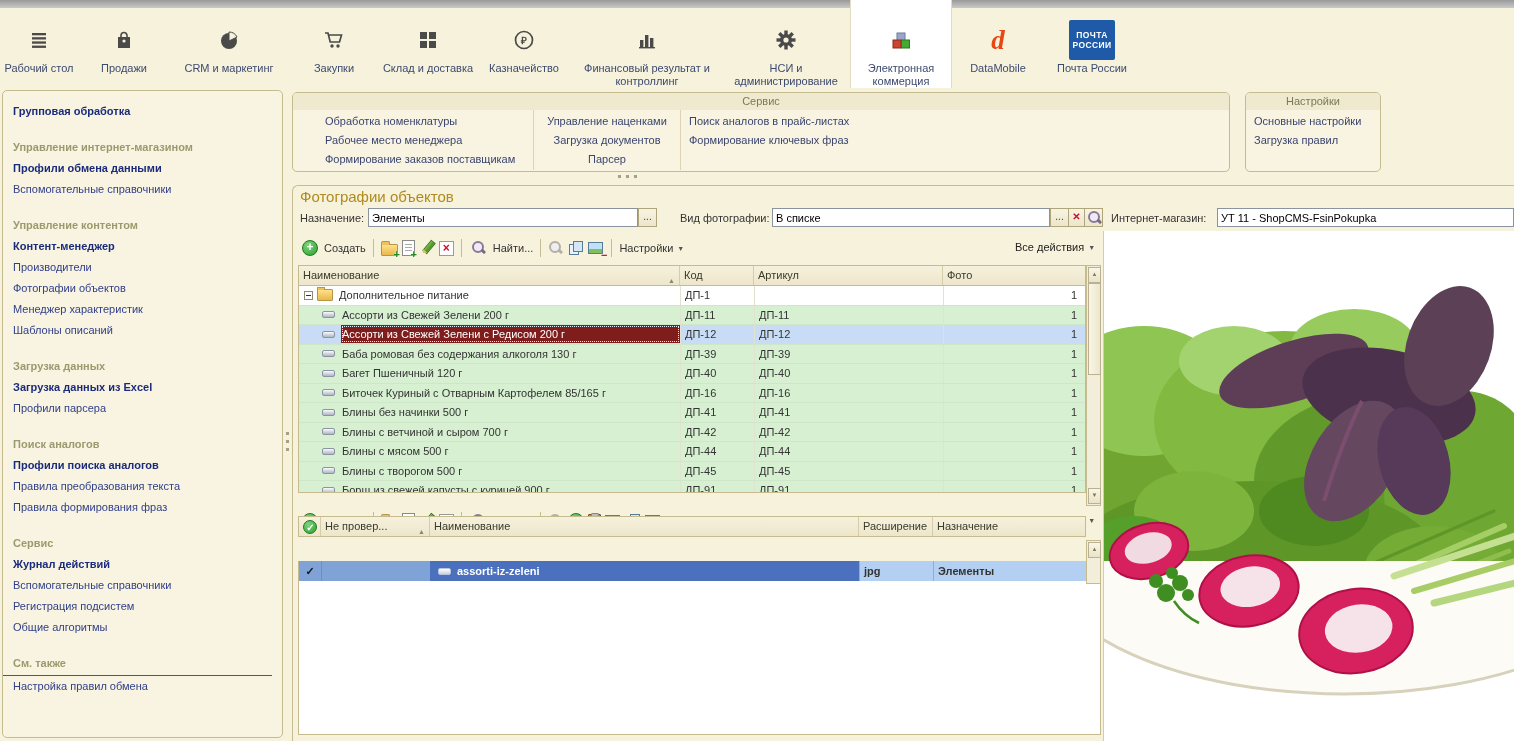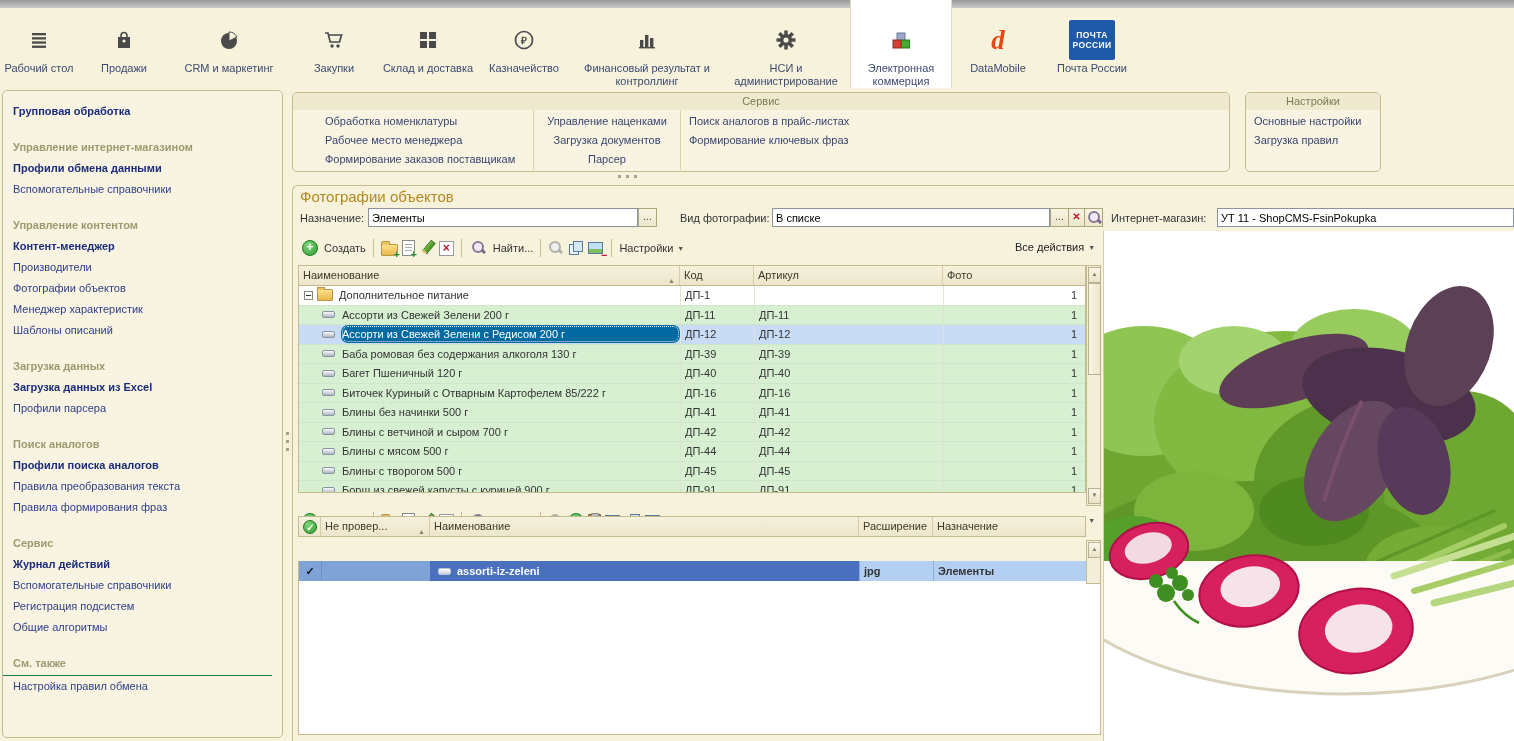--- a/index.html
+++ b/index.html
@@ -116,21 +116,21 @@
   .trow.green{background:#D7F0D2;}
   .c-name{width:381px;display:flex;align-items:center;padding-left:3px;}
   .c-name .indent{width:20px;flex:none;}
   .c-name .txt{flex:1;line-height:18px;padding-left:1px;}
   .c-code{width:74px;line-height:19px;padding:0 4px;border-left:1px solid #E2E2D2;}
   .c-art{width:189px;line-height:19px;padding:0 4px;border-left:1px solid #E2E2D2;}
   .c-photo{flex:1;line-height:19px;padding:0 8px;text-align:right;border-left:1px solid #E2E2D2;}
   .trow.folder .expander{display:inline-block;}
   .trow.folder .row-folder-ic{display:inline-block;}
   .trow.selected{background:#C9DCF6;}
-  .trow.selected .c-name .txt{background:#0369a1;color:#fff;outline:1px dotted #E8EEF8;outline-offset:-2px;border-radius:7px;}
+  .trow.selected .c-name .txt{background:#7f1d1d;color:#fff;outline:1px dotted #E8EEF8;outline-offset:-2px;}
 
   
   .frow{display:flex;height:20px;box-sizing:border-box;cursor:pointer;}
   .frow>div{box-sizing:border-box;overflow:hidden;white-space:nowrap;line-height:20px;}
   .f-check{width:22px;text-align:center;background:#7FA3D6;font-weight:bold;color:#1A1A1A;}
   .f-nc{width:109px;background:#7FA3D6;border-left:1px solid #6A8FC4;}
   .f-name{width:429px;background:#4A70BE;color:#fff;font-weight:bold;display:flex;align-items:center;padding-left:8px;}
   .f-name .dash-ic{background:linear-gradient(#FFF,#C8D2E4);border-color:#B8C4DA;}
   .f-ext{width:74px;background:#B3CFF2;font-weight:bold;padding:0 4px;border-left:1px solid #8AAEDC;}
   .f-purp{flex:1;background:#B3CFF2;font-weight:bold;padding:0 4px;border-left:1px solid #8AAEDC;}
@@ -447,21 +447,21 @@
         </div>
         <div class="c-code">ДП-40</div>
         <div class="c-art">ДП-40</div>
         <div class="c-photo">1</div>
       </div>
       <div class="trow green">
         <div class="c-name">
 
           <span class="indent"></span>
           <span class="dash-ic"></span>
-          <span class="txt">Биточек Куриный с Отварным Картофелем 85/222 г</span>
+          <span class="txt">Биточек Куриный с Отварным Картофелем 85/165 г</span>
         </div>
         <div class="c-code">ДП-16</div>
         <div class="c-art">ДП-16</div>
         <div class="c-photo">1</div>
       </div>
       <div class="trow green">
         <div class="c-name">
 
           <span class="indent"></span>
           <span class="dash-ic"></span>

